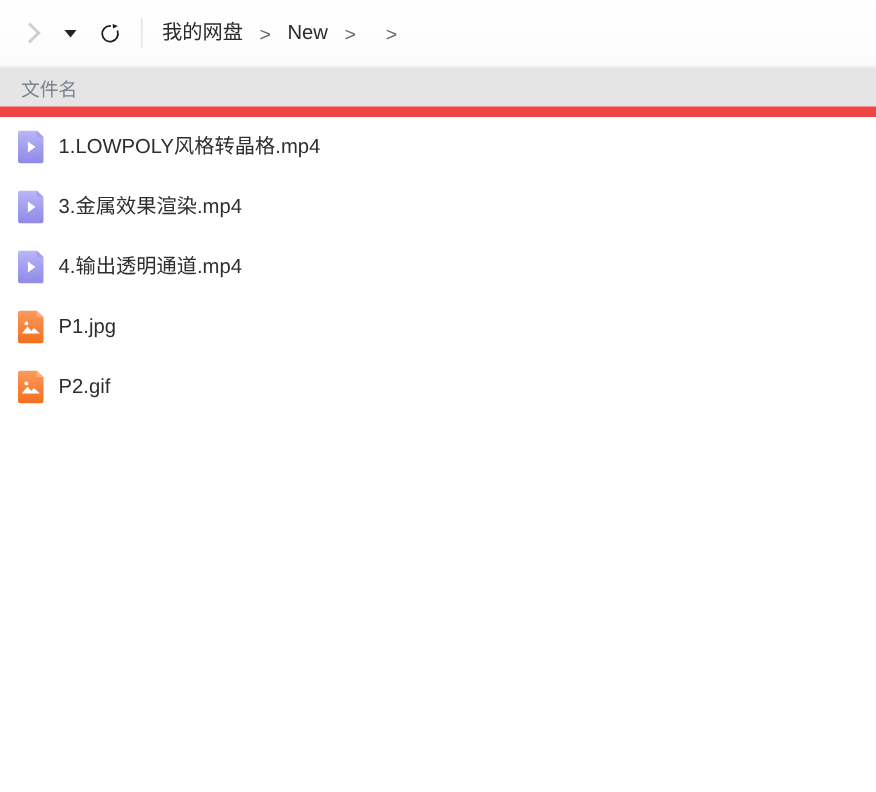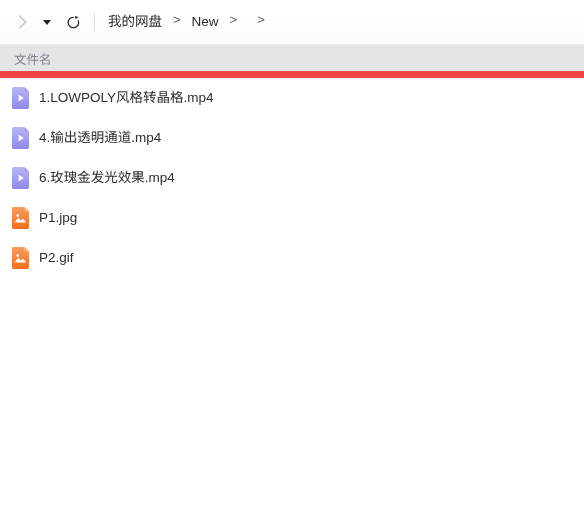--- a/index.html
+++ b/index.html
@@ -61,21 +61,21 @@
   .tb-divider {
     width: 1px;
     height: 20px;
     background: #e3e3e3;
     margin: 0 12px 0 8px;
   }
 
   
   .breadcrumb {
     display: flex;
-    align-items: flex-start;
+    align-items: center;
     font-size: 13.5px;
     line-height: 1;
   }
   .crumb {
     color: #2b2b2b;
     cursor: pointer;
     white-space: nowrap;
     padding: 2px 1px;
   }
   .crumb-sep {
@@ -176,44 +176,44 @@
     </defs>
     <path d="M1.6 0 H12.4 L17 4.4 V20.2 A1.8 1.8 0 0 1 15.2 22 H1.6 A1.6 1.6 0 0 1 0 20.4 V1.6 A1.6 1.6 0 0 1 1.6 0 Z" fill="url(#gvid-0)"></path>
     <path d="M12.4 0 L17 4.4 H13.2 A0.8 0.8 0 0 1 12.4 3.6 Z" fill="#a5a1f0"></path>
     <path d="M6.6 7.4 L11.6 11.0 L6.6 14.6 Z" fill="#ffffff"></path>
   </svg>
       <span class="file-name">1.LOWPOLY风格转晶格.mp4</span>
     </div>
     <div class="file-row">
       <svg class="file-icon" viewBox="0 0 18 22">
     <defs>
+      <linearGradient id="gvid-2" x1="0" y1="0" x2="0" y2="1">
+        <stop offset="0" stop-color="#b9b6f8"></stop>
+        <stop offset="1" stop-color="#8e89e7"></stop>
+      </linearGradient>
+    </defs>
+    <path d="M1.6 0 H12.4 L17 4.4 V20.2 A1.8 1.8 0 0 1 15.2 22 H1.6 A1.6 1.6 0 0 1 0 20.4 V1.6 A1.6 1.6 0 0 1 1.6 0 Z" fill="url(#gvid-2)"></path>
+    <path d="M12.4 0 L17 4.4 H13.2 A0.8 0.8 0 0 1 12.4 3.6 Z" fill="#a5a1f0"></path>
+    <path d="M6.6 7.4 L11.6 11.0 L6.6 14.6 Z" fill="#ffffff"></path>
+  </svg>
+      <span class="file-name">3.金属效果渲染.mp4</span>
+    </div>
+    <div class="file-row">
+      <svg class="file-icon" viewBox="0 0 18 22">
+    <defs>
       <linearGradient id="gvid-3" x1="0" y1="0" x2="0" y2="1">
         <stop offset="0" stop-color="#b9b6f8"></stop>
         <stop offset="1" stop-color="#8e89e7"></stop>
       </linearGradient>
     </defs>
     <path d="M1.6 0 H12.4 L17 4.4 V20.2 A1.8 1.8 0 0 1 15.2 22 H1.6 A1.6 1.6 0 0 1 0 20.4 V1.6 A1.6 1.6 0 0 1 1.6 0 Z" fill="url(#gvid-3)"></path>
     <path d="M12.4 0 L17 4.4 H13.2 A0.8 0.8 0 0 1 12.4 3.6 Z" fill="#a5a1f0"></path>
     <path d="M6.6 7.4 L11.6 11.0 L6.6 14.6 Z" fill="#ffffff"></path>
   </svg>
       <span class="file-name">4.输出透明通道.mp4</span>
-    </div>
-    <div class="file-row">
-      <svg class="file-icon" viewBox="0 0 18 22">
-    <defs>
-      <linearGradient id="gvid-5" x1="0" y1="0" x2="0" y2="1">
-        <stop offset="0" stop-color="#b9b6f8"></stop>
-        <stop offset="1" stop-color="#8e89e7"></stop>
-      </linearGradient>
-    </defs>
-    <path d="M1.6 0 H12.4 L17 4.4 V20.2 A1.8 1.8 0 0 1 15.2 22 H1.6 A1.6 1.6 0 0 1 0 20.4 V1.6 A1.6 1.6 0 0 1 1.6 0 Z" fill="url(#gvid-5)"></path>
-    <path d="M12.4 0 L17 4.4 H13.2 A0.8 0.8 0 0 1 12.4 3.6 Z" fill="#a5a1f0"></path>
-    <path d="M6.6 7.4 L11.6 11.0 L6.6 14.6 Z" fill="#ffffff"></path>
-  </svg>
-      <span class="file-name">6.玫瑰金发光效果.mp4</span>
     </div>
     <div class="file-row">
       <svg class="file-icon" viewBox="0 0 18 22">
     <defs>
       <linearGradient id="gimg-6" x1="0" y1="0" x2="0" y2="1">
         <stop offset="0" stop-color="#fb9a5d"></stop>
         <stop offset="1" stop-color="#f36f1e"></stop>
       </linearGradient>
     </defs>
     <path d="M1.6 0 H12.4 L17 4.4 V20.2 A1.8 1.8 0 0 1 15.2 22 H1.6 A1.6 1.6 0 0 1 0 20.4 V1.6 A1.6 1.6 0 0 1 1.6 0 Z" fill="url(#gimg-6)"></path>

